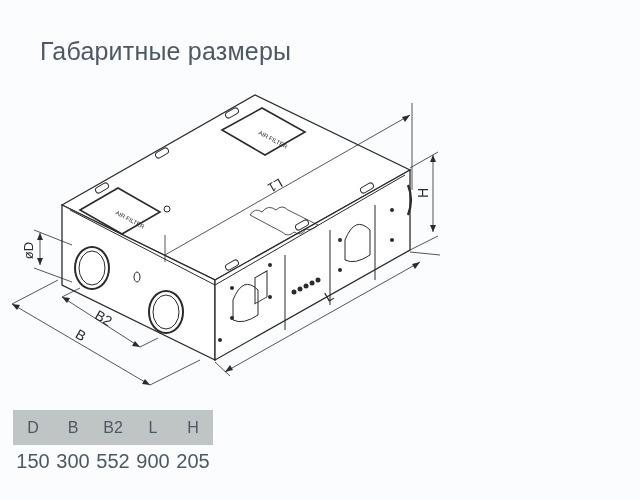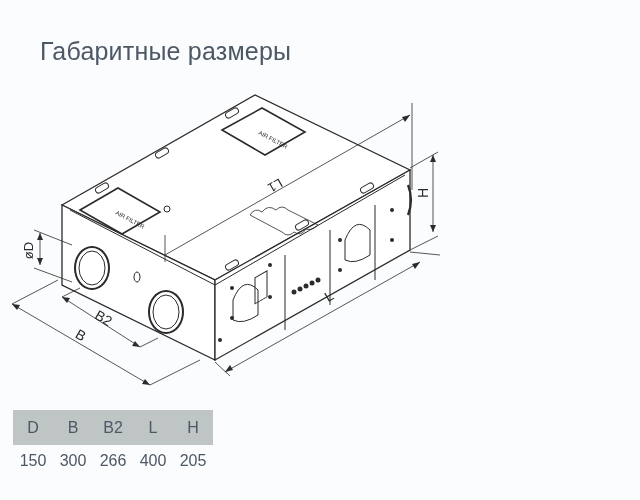--- a/index.html
+++ b/index.html
@@ -1,21 +1,21 @@
 <!DOCTYPE html>
 <html><head>
 <meta charset="utf-8">
 <style>
   html, body { margin:0; padding:0; }
   body { width:640px; height:500px; background:#fbfcfd; font-family:"Liberation Sans", sans-serif; position:relative; overflow:hidden; }
   .title { position:absolute; left:14px; top:20px; font-size:25px; color:#4d5865; font-weight:normal; letter-spacing:0.2px;margin-left:26px; }
   .drawing { position:absolute; left:0; top:70px; width:460px; height:330px; }
   .tbl { position:absolute; left:13px; top:410px; border-collapse:collapse; }
   .tbl th { background:#bfc4c5; color:#4d5865; font-weight:normal; font-size:16px; height:35px; width:40px; padding:0; text-align:center; }
-  .tbl td { color:#4d5865; font-size:16px; height:32px; padding:0; text-align:center; }
+  .tbl td { color:#4d5865; font-size:20px; height:32px; padding:0; text-align:center; }
 </style>
 </head>
 <body>
 
 <h1 class="title">Габаритные размеры</h1>
 
 <svg class="drawing" viewBox="0 70 460 330" xmlns="http://www.w3.org/2000/svg" fill="none" stroke="#2b2b2b" stroke-width="1">
 
   <polygon points="62,205 255,95 410,170 215,280" fill="#ffffff" stroke-width="1.3"></polygon>
 
@@ -136,18 +136,18 @@
       <th>B</th>
       <th>B2</th>
       <th>L</th>
       <th>H</th>
     </tr>
   </thead>
   <tbody>
     <tr>
       <td>150</td>
       <td>300</td>
-      <td>266</td>
-      <td>400</td>
+      <td>552</td>
+      <td>900</td>
       <td>205</td>
     </tr>
   </tbody>
 </table>
 
 </body></html>

